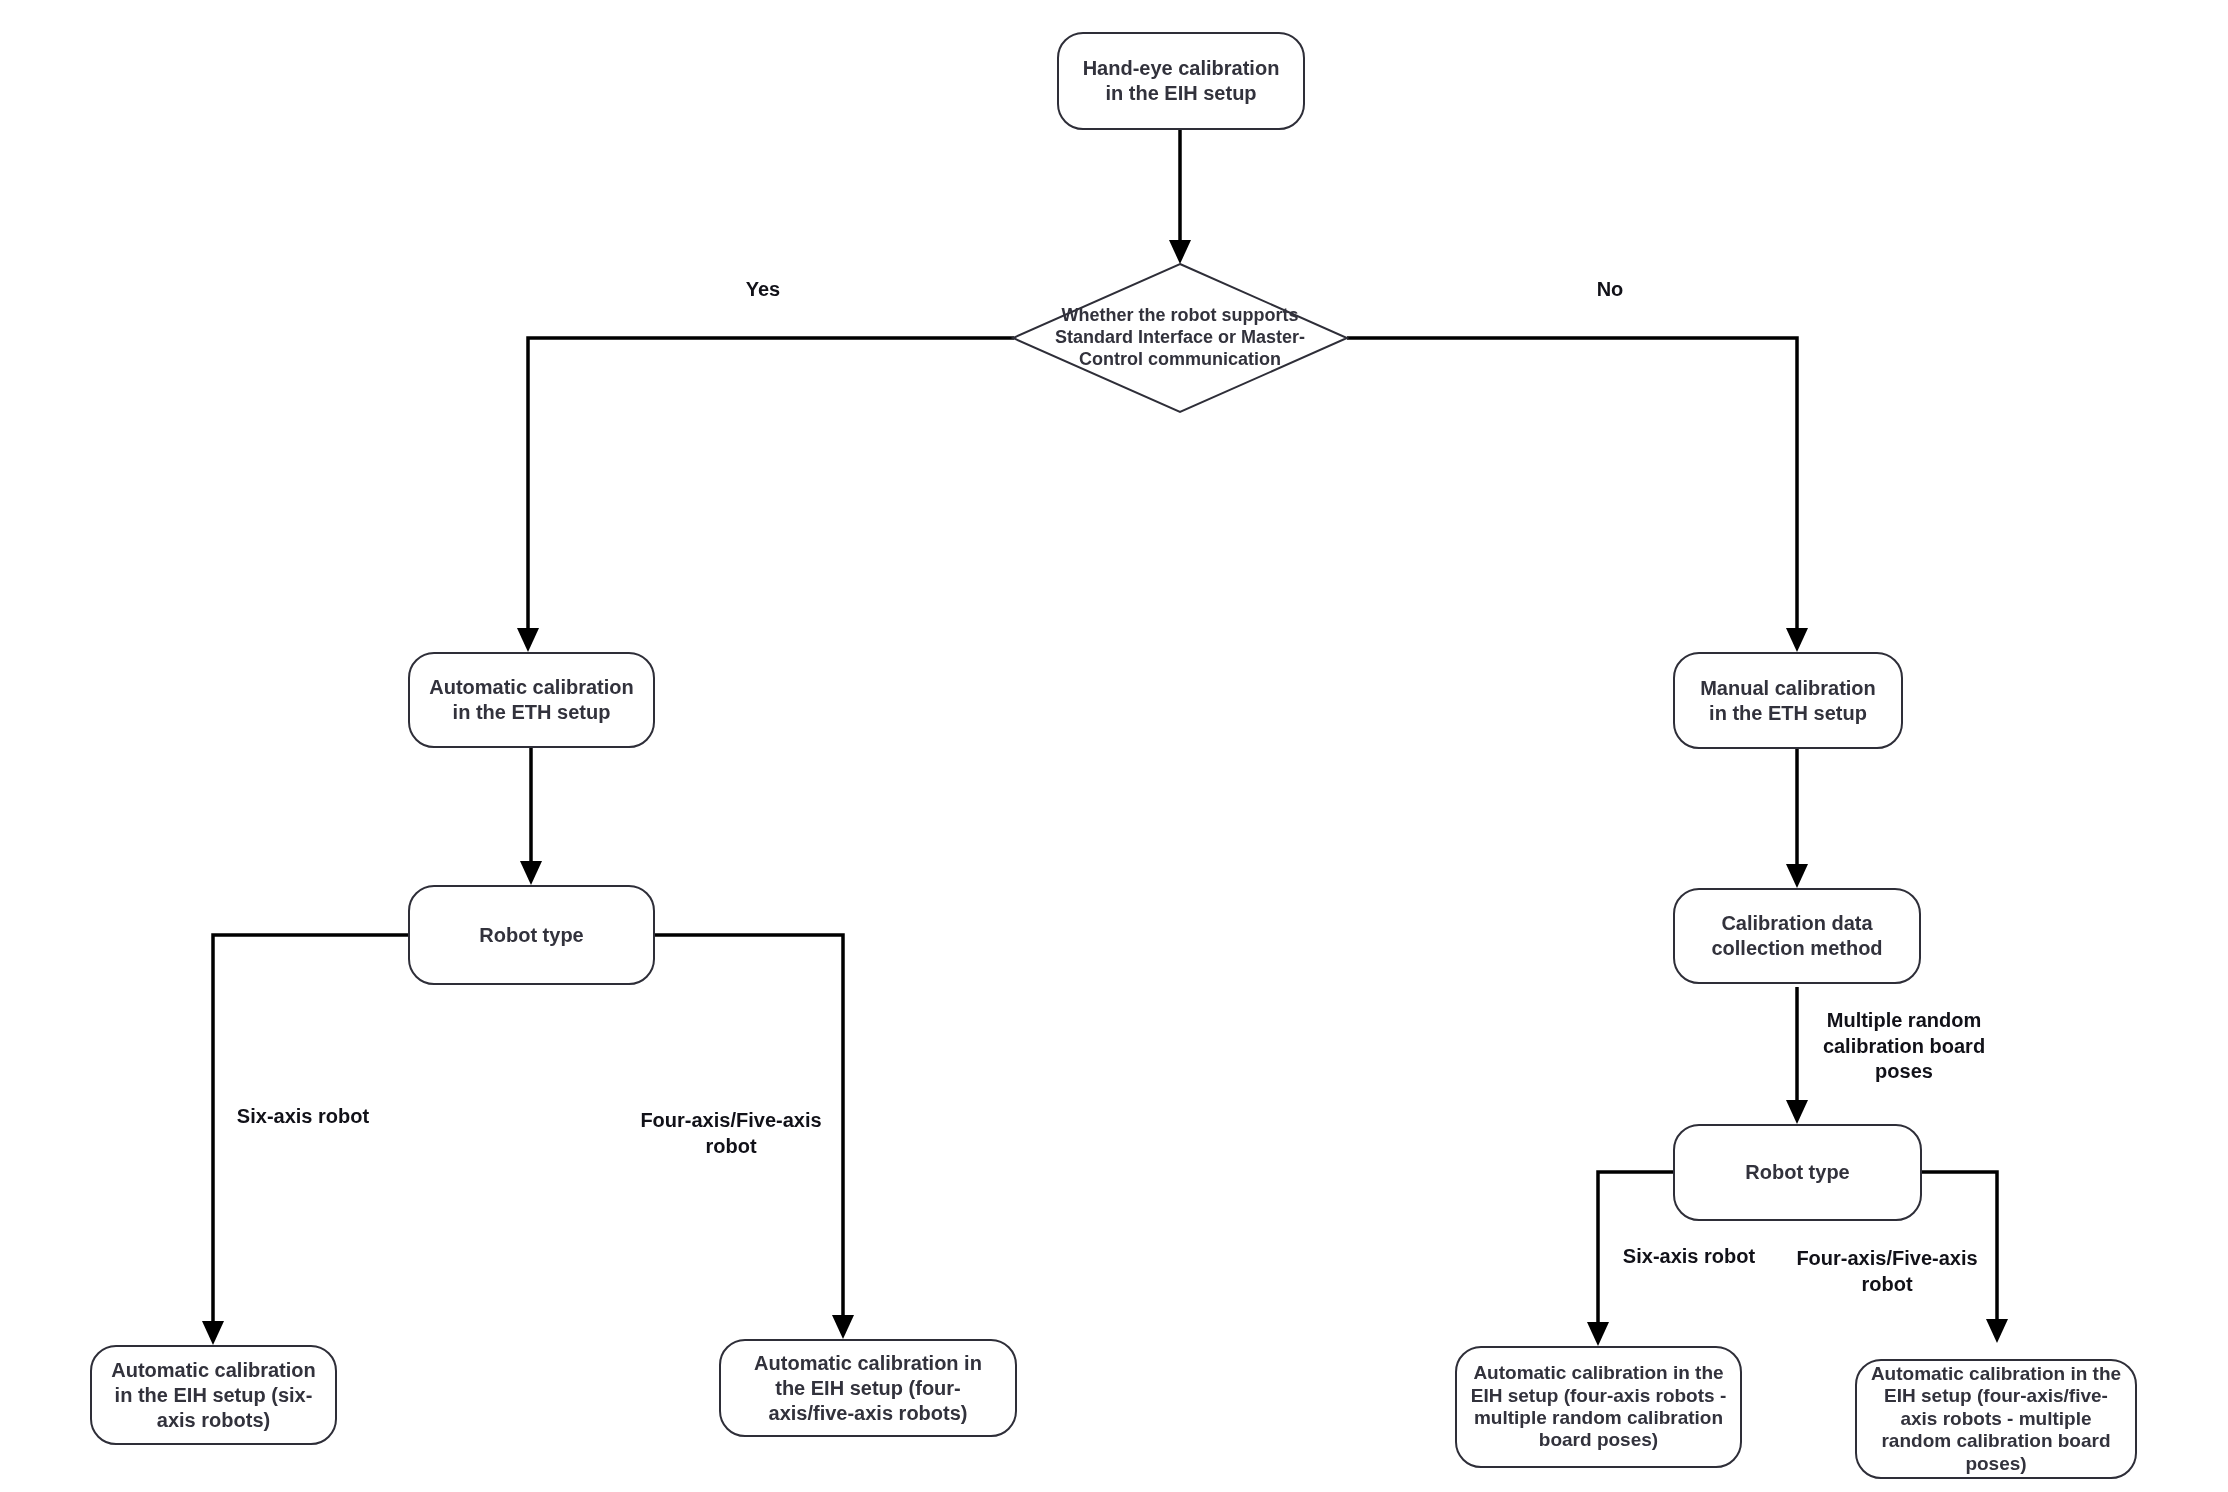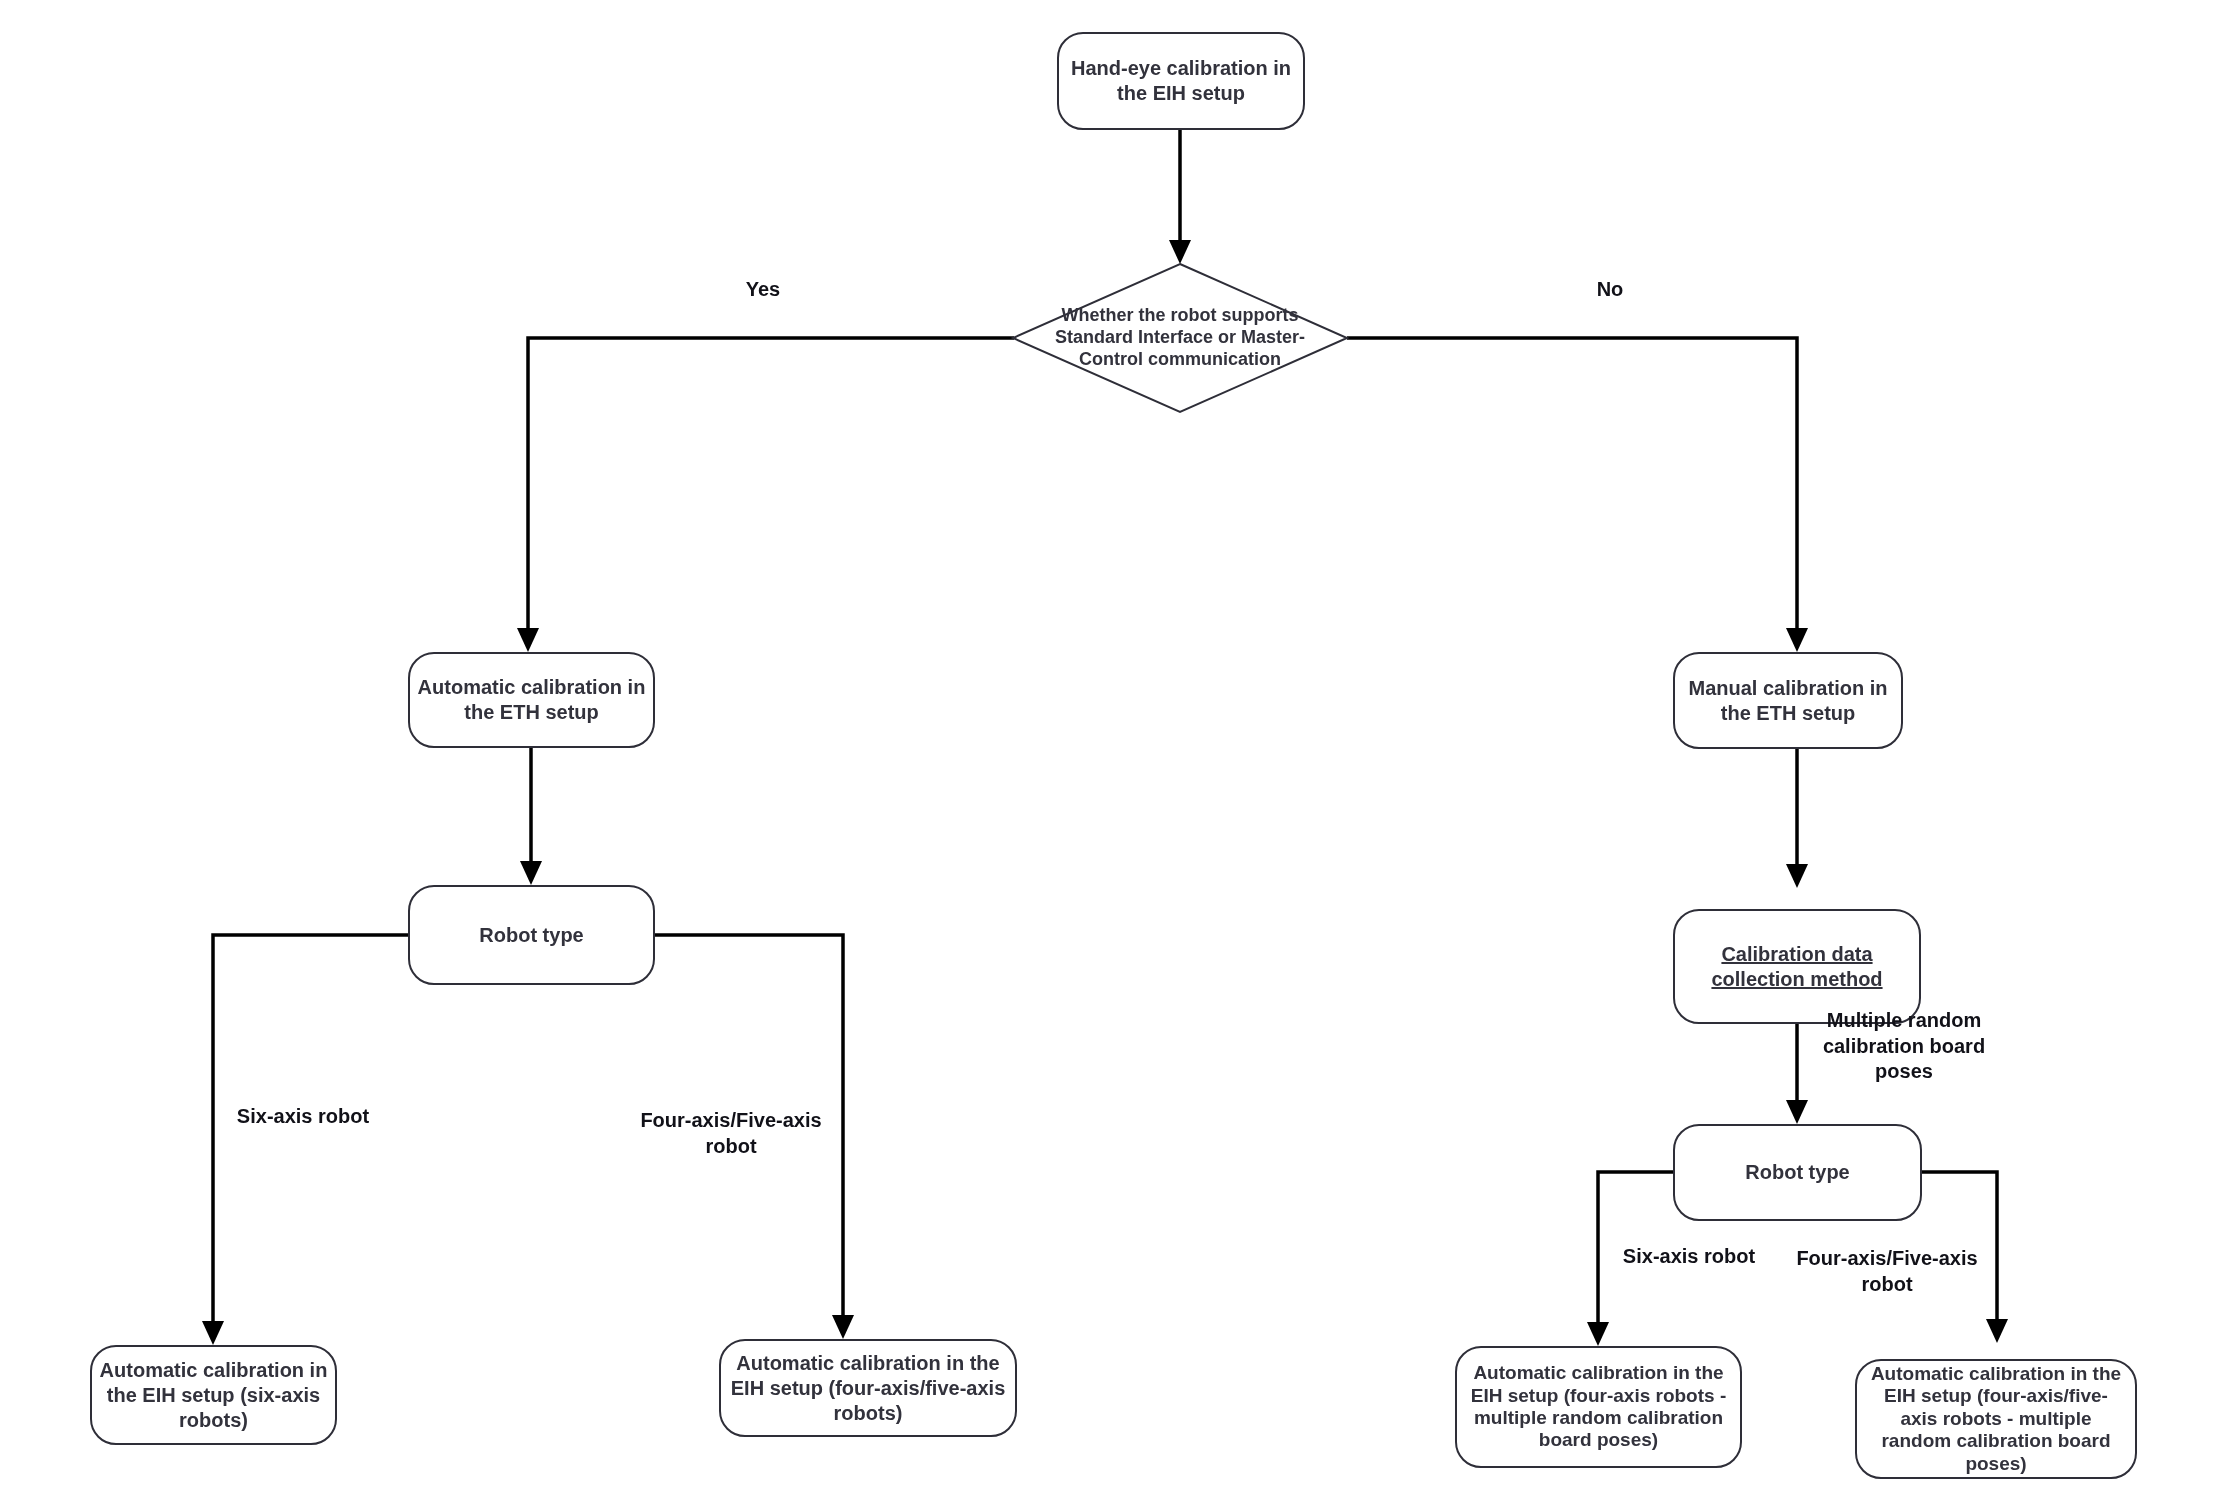--- a/index.html
+++ b/index.html
@@ -18,21 +18,21 @@
     border: 2px solid #2e2e38;
     border-radius: 26px;
     display: flex;
     align-items: center;
     justify-content: center;
     text-align: center;
     color: #32323c;
     font-weight: 600;
     font-size: 20px;
     line-height: 1.25;
-    padding: 6px 4px;
+    padding: 6px 16px;
   }
   .node.small-text { font-size: 19px; line-height: 1.18; padding: 4px 12px; }
   .decision-text {
     position: absolute;
     display: flex;
     align-items: center;
     justify-content: center;
     text-align: center;
     color: #32323c;
     font-weight: 600;
@@ -124,21 +124,21 @@
   </div>
 
   <div class="node" style="left:719px; top:1339px; width:298px; height:98px;">
     <span>Automatic calibration in the EIH setup (four-axis/five-axis robots)</span>
   </div>
 
   <div class="node" style="left:1673px; top:652px; width:230px; height:97px;">
     <span>Manual calibration in the ETH setup</span>
   </div>
 
-  <div class="node" style="left:1673px; top:909px; width:248px; height:115px;text-decoration:underline;">
+  <div class="node" style="left:1673px; top:888px; width:248px; height:96px;">
     <span>Calibration data collection method</span>
   </div>
 
   <div class="edge-label wrap" style="left:1904px; top:1046px; width:224px;">Multiple random calibration board poses</div>
 
   <div class="node" style="left:1673px; top:1124px; width:249px; height:97px;">
     <span>Robot type</span>
   </div>
 
   <div class="edge-label" style="left:1689px; top:1257px;">Six-axis robot</div>

